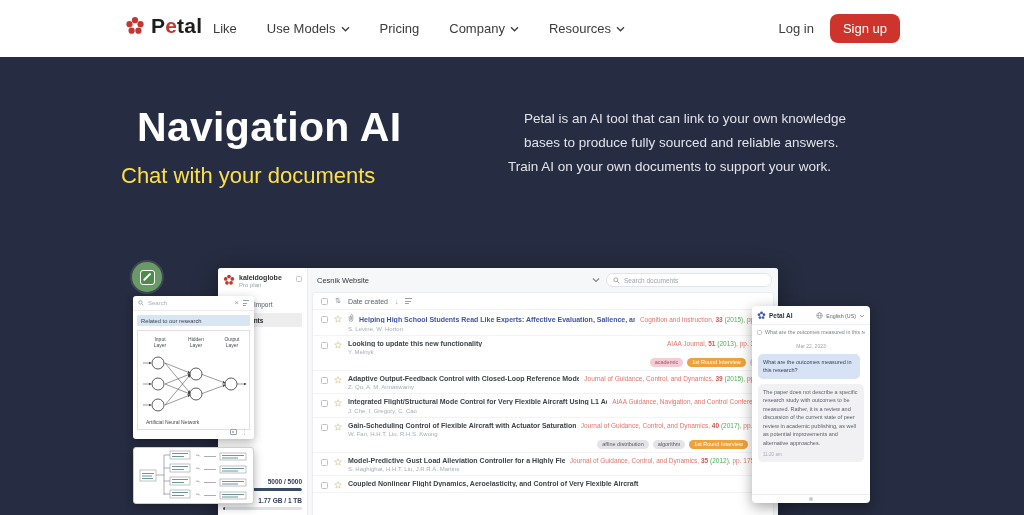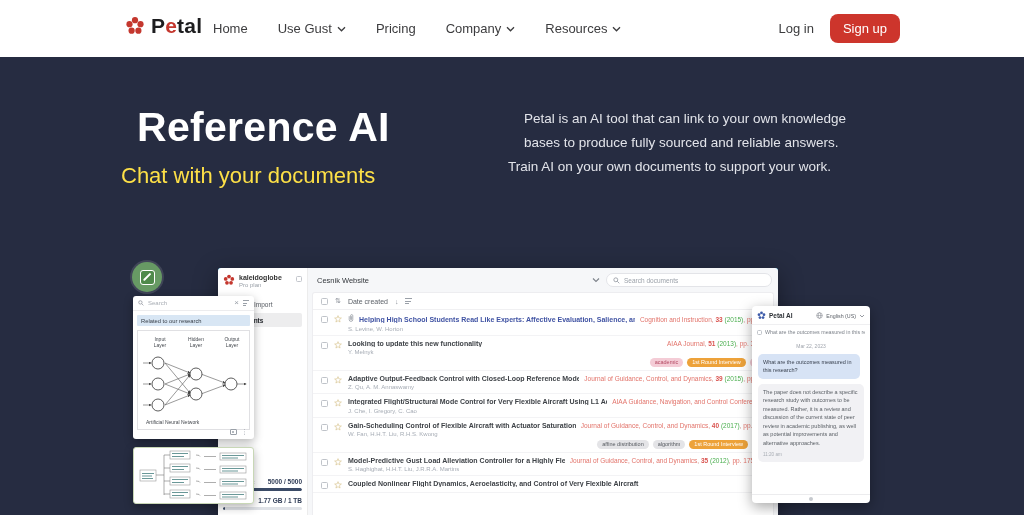--- a/index.html
+++ b/index.html
@@ -142,24 +142,24 @@
               <circle cx="6.6" cy="14.7" r="3.1"></circle>
             <circle cx="4.5" cy="8.2" r="3.1"></circle>
           </g>
           <circle cx="10" cy="10" r="2" fill="#fff"></circle>
         </svg>
       </span>
       <span class="brand-word"><span>P</span><span class="e-red">e</span><span>tal</span></span>
     </div>
     <div class="nav-items" id="nav-items">
         <div class="nav-item">
-          <span>Home</span>
+          <span>Like</span>
         </div>
         <div class="nav-item">
-          <span>Use Gust</span>
+          <span>Use Models</span>
           <span>
             <svg width="9" height="6" viewBox="0 0 9 6">
               <polyline points="1,1.2 4.5,4.8 8,1.2" fill="none" stroke="#3c3c3e" stroke-width="1.3"></polyline>
             </svg>
           </span>
         </div>
         <div class="nav-item">
           <span>Pricing</span>
         </div>
         <div class="nav-item">
@@ -179,21 +179,21 @@
           </span>
         </div>
       </div>
     <div class="nav-right">
       <span class="login">Log in</span>
       <button class="signup">Sign up</button>
     </div>
   </div>
 
   <div class="hero">
-    <div class="hero-title">Reference AI</div>
+    <div class="hero-title">Navigation AI</div>
     <div class="hero-sub">Chat with your documents</div>
     <div class="hero-p hero-p1">Petal is an AI tool that can link to your own knowledge bases to produce fully sourced and reliable answers.</div>
     <div class="hero-p hero-p2">Train AI on your own documents to support your work.</div>
   </div>
 
   <div class="appwin">
 
     <div class="side">
       <div class="ws-row">
         <span>

